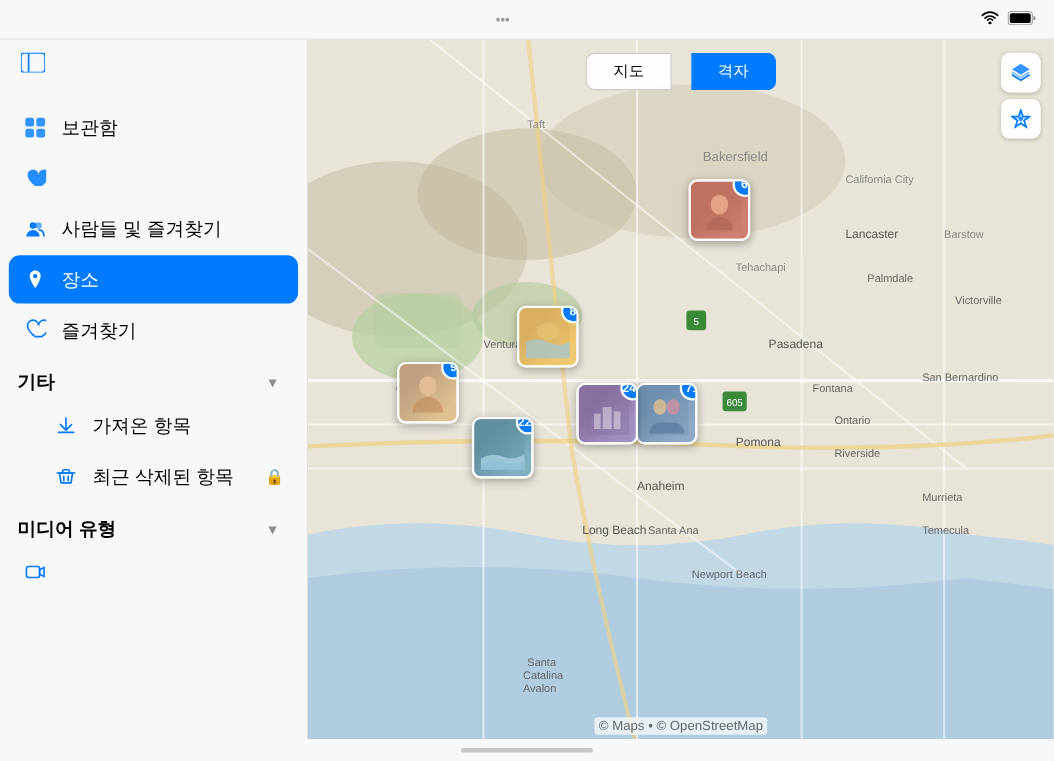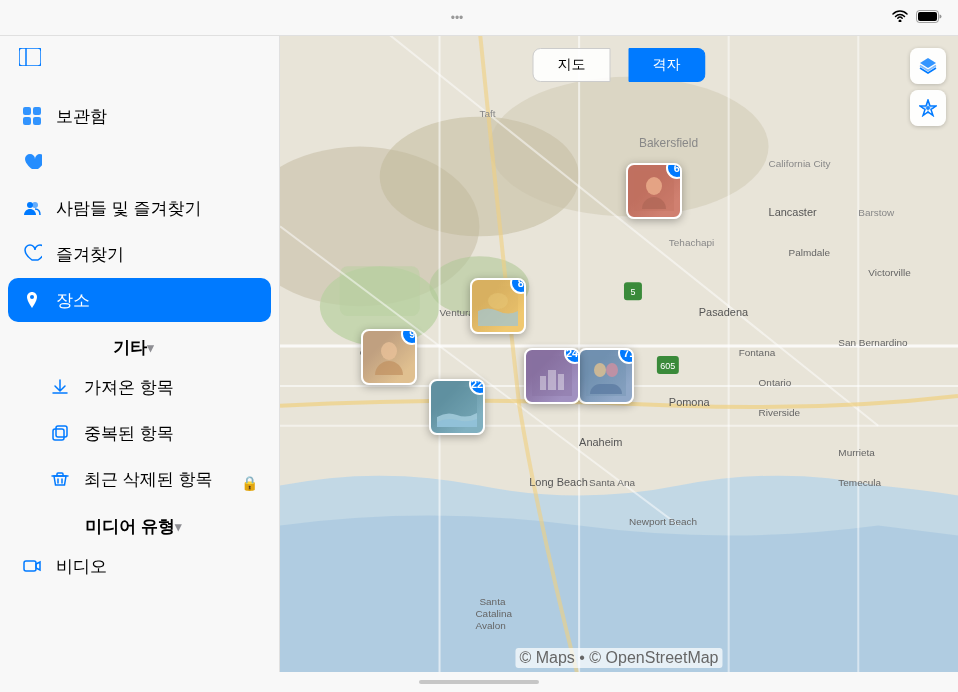--- a/index.html
+++ b/index.html
@@ -81,21 +81,21 @@
 
     .sidebar-nav {
       display: flex;
       flex-direction: column;
       padding: 0 8px;
       gap: 2px;
     }
 
     .nav-item {
       display: flex;
-      align-items: flex-end;
+      align-items: center;
       gap: 12px;
       padding: 10px 12px;
       border-radius: 10px;
       cursor: pointer;
       font-size: 17px;
       color: #000;
     }
     .nav-item.active {
       background: #007AFF;
       color: #fff;
@@ -108,21 +108,21 @@
       justify-content: center;
       font-size: 18px;
       flex-shrink: 0;
     }
     .nav-item.active .nav-icon { color: #fff; }
     .nav-item .nav-label { flex: 1; font-size: 17px; }
 
     .section-header {
       display: flex;
       align-items: center;
-      justify-content: center;
+      justify-content: space-between;
       padding: 14px 28px 4px 16px;
       font-size: 17px;
       font-weight: 600;
       color: #000;
       cursor: pointer;
     }
     .section-chevron { font-size: 13px; color: #8e8e93; }
 
     
     .map-area {
@@ -227,21 +227,21 @@
       position: relative;
       background: #ccc;
     }
 
     
     .map-copyright {
       position: absolute;
       bottom: 4px;
       left: 50%;
       transform: translateX(-50%);
-      font-size: 16px;
+      font-size: 12px;
       color: #666;
       background: rgba(255,255,255,0.7);
       padding: 1px 4px;
       border-radius: 3px;
     }
 
     
     .home-indicator {
       height: 20px;
       background: #f8f8f8;
@@ -328,62 +328,53 @@
           <span class="nav-icon">
             <svg width="20" height="20" viewBox="0 0 20 20" fill="none">
               <circle cx="8" cy="7" r="3" fill="#007AFF"></circle>
               <circle cx="13" cy="7" r="3" fill="#007AFF" opacity="0.6"></circle>
               <path d="M2 17c0-3.3 2.7-6 6-6s6 2.7 6 6" fill="#007AFF"></path>
               <path d="M13 11c2 0 5 1 5 6" stroke="#007AFF" stroke-width="1.5" fill="none"></path>
             </svg>
           </span>
           <span class="nav-label">사람들 및 즐겨찾기</span>
         </div>
-        <div class="nav-item">
-          <span class="nav-icon">
-            <svg width="20" height="20" viewBox="0 0 20 20" fill="none">
-              <path d="M10 16s-7-5-7-10a5 5 0 0110 0 5 5 0 0110 0c0 5-7 10-7 10z" stroke="#007AFF" stroke-width="1.5" fill="none"></path>
-            </svg>
-          </span>
-          <span class="nav-label">즐겨찾기</span>
-        </div>
         <div class="nav-item active">
           <span class="nav-icon">
             <svg width="20" height="20" viewBox="0 0 20 20" fill="none">
               <path d="M10 2C7.2 2 5 4.2 5 7c0 4 5 11 5 11s5-7 5-11c0-2.8-2.2-5-5-5z" fill="#fff"></path>
               <circle cx="10" cy="7" r="2" fill="#007AFF"></circle>
             </svg>
           </span>
           <span class="nav-label">장소</span>
         </div>
+        <div class="nav-item">
+          <span class="nav-icon">
+            <svg width="20" height="20" viewBox="0 0 20 20" fill="none">
+              <path d="M10 16s-7-5-7-10a5 5 0 0110 0 5 5 0 0110 0c0 5-7 10-7 10z" stroke="#007AFF" stroke-width="1.5" fill="none"></path>
+            </svg>
+          </span>
+          <span class="nav-label">즐겨찾기</span>
+        </div>
       </div>
 
     <div id="sidebar-sections">
         <div class="section-header">
           <span>기타</span>
           <span class="section-chevron">▾</span>
         </div>
         <div class="sidebar-nav" style="margin-top: 2px; padding-left: 36px;">
           <div class="nav-item">
             <span class="nav-icon">
               <svg width="20" height="20" viewBox="0 0 20 20" fill="none">
                 <path d="M10 3v10M5 9l5 5 5-5" stroke="#007AFF" stroke-width="1.5" stroke-linecap="round" stroke-linejoin="round"></path>
                 <path d="M3 16h14" stroke="#007AFF" stroke-width="1.5" stroke-linecap="round"></path>
               </svg>
             </span>
             <span class="nav-label">가져온 항목</span>
-          </div>
-          <div class="nav-item">
-            <span class="nav-icon">
-              <svg width="20" height="20" viewBox="0 0 20 20" fill="none">
-                <rect x="3" y="6" width="11" height="11" rx="2" stroke="#007AFF" stroke-width="1.5"></rect>
-                <rect x="6" y="3" width="11" height="11" rx="2" stroke="#007AFF" stroke-width="1.5"></rect>
-              </svg>
-            </span>
-            <span class="nav-label">중복된 항목</span>
           </div>
           <div class="nav-item">
             <span class="nav-icon">
               <svg width="20" height="20" viewBox="0 0 20 20" fill="none">
                 <path d="M4 7h12l-1.5 9H5.5L4 7z" stroke="#007AFF" stroke-width="1.5" fill="none"></path>
                 <path d="M8 10v4M12 10v4" stroke="#007AFF" stroke-width="1.5" stroke-linecap="round"></path>
                 <path d="M7 7V5a1 1 0 011-1h4a1 1 0 011 1v2" stroke="#007AFF" stroke-width="1.5"></path>
                 <path d="M2 7h16" stroke="#007AFF" stroke-width="1.5" stroke-linecap="round"></path>
               </svg>
             </span>
@@ -396,21 +387,20 @@
           <span class="section-chevron">▾</span>
         </div>
         <div class="sidebar-nav" style="margin-top: 2px;">
           <div class="nav-item">
             <span class="nav-icon">
               <svg width="20" height="20" viewBox="0 0 20 20" fill="none">
                 <rect x="2" y="5" width="12" height="10" rx="2" stroke="#007AFF" stroke-width="1.5"></rect>
                 <path d="M14 8l4-2v8l-4-2V8z" stroke="#007AFF" stroke-width="1.5" fill="none"></path>
               </svg>
             </span>
-            <span class="nav-label">비디오</span>
           </div>
         </div>
       </div>
   </div>
 
   <div class="map-area">
     
     <svg class="map-svg" viewBox="0 0 680 656" preserveAspectRatio="xMidYMid slice" xmlns="http://www.w3.org/2000/svg">
 
       <rect width="680" height="656" fill="#e8e4d8"></rect>

